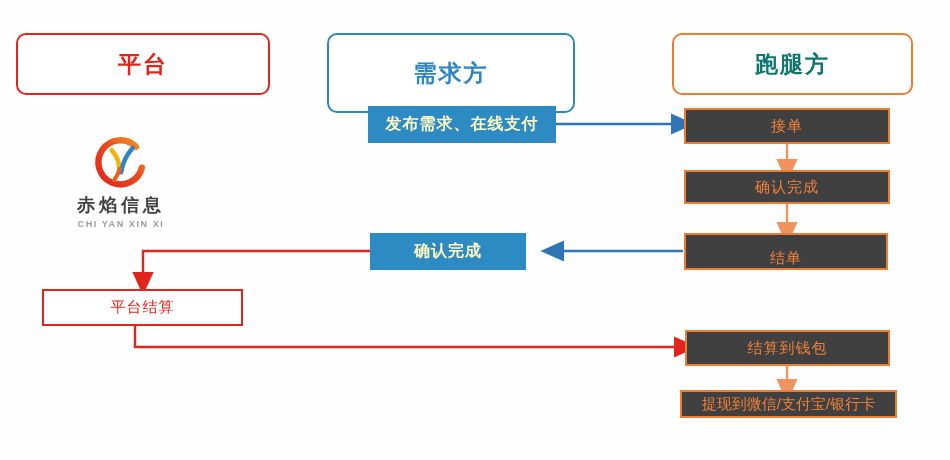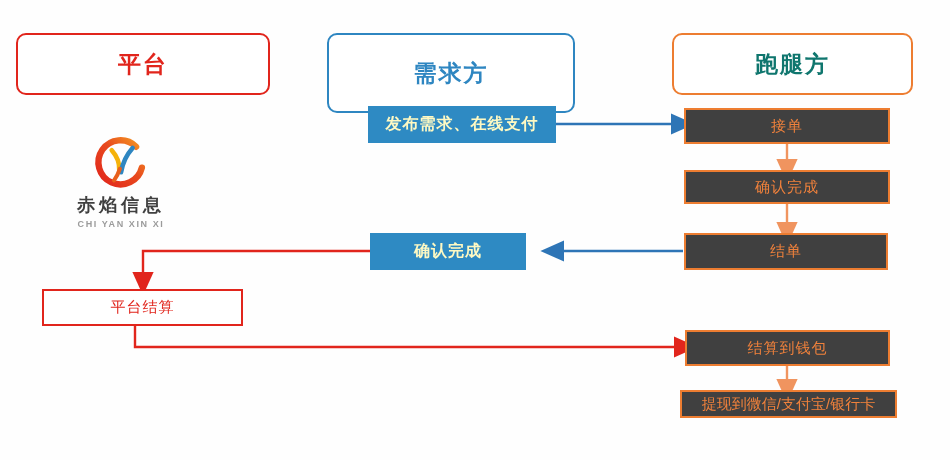--- a/index.html
+++ b/index.html
@@ -111,21 +111,21 @@
   </div>
 
   <div class="node node-orange" style="left:684px;top:108px;width:206px;height:36px;">
     <span>接单</span>
   </div>
 
   <div class="node node-orange" style="left:684px;top:170px;width:206px;height:34px;">
     <span>确认完成</span>
   </div>
 
-  <div class="node node-orange" style="left:684px;top:233px;width:204px;height:37px;">
+  <div class="node node-orange" style="left:684px;top:233px;width:204px;height:37px;align-items:flex-end;">
     <span>结单</span>
   </div>
 
   <div class="node node-bluefill" style="left:370px;top:233px;width:156px;height:37px;font-family:Liberation Mono, monospace;">
     <span>确认完成</span>
   </div>
 
   <div class="node node-red" style="left:42px;top:289px;width:201px;height:37px;">
     <span>平台结算</span>
   </div>

